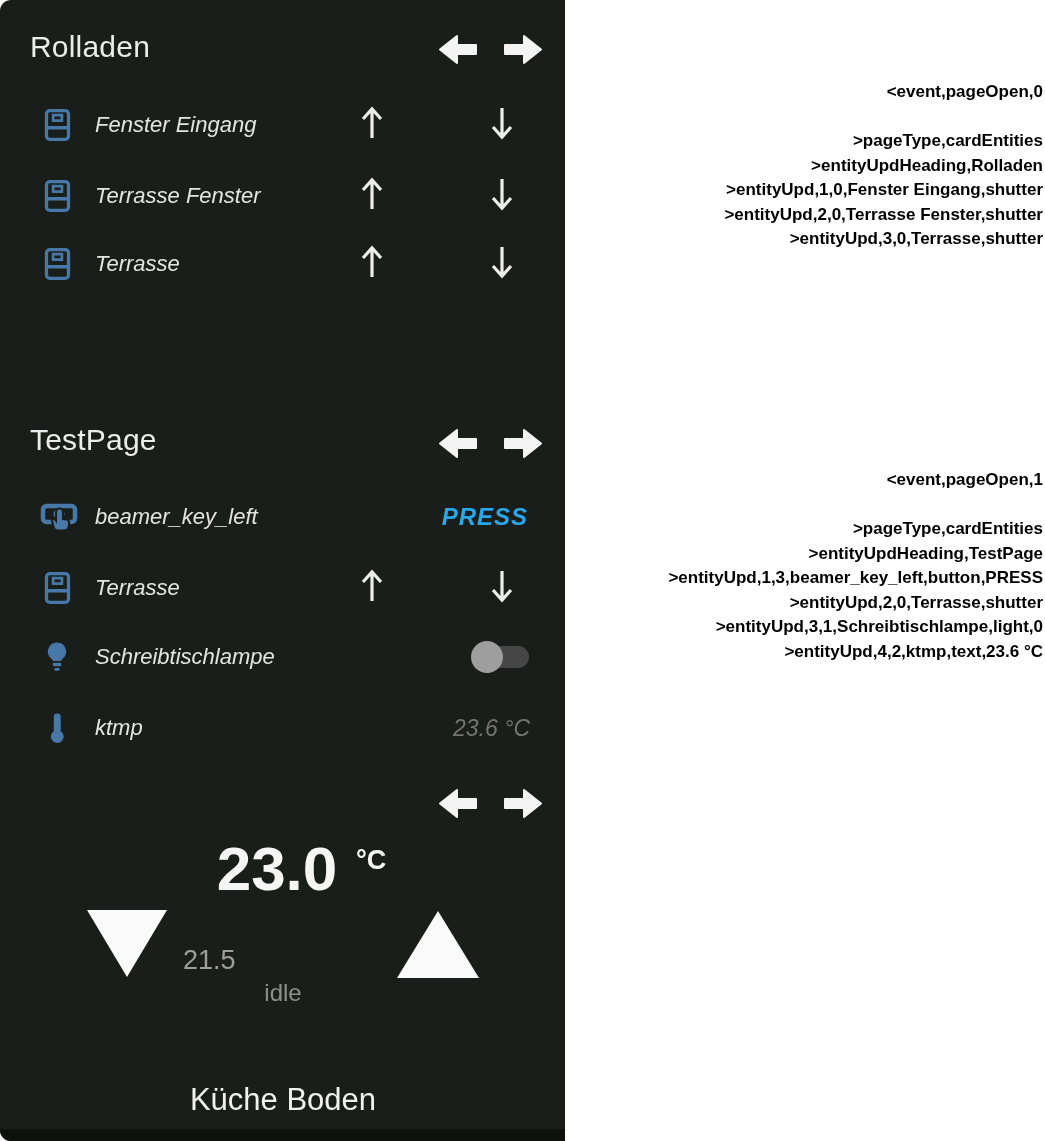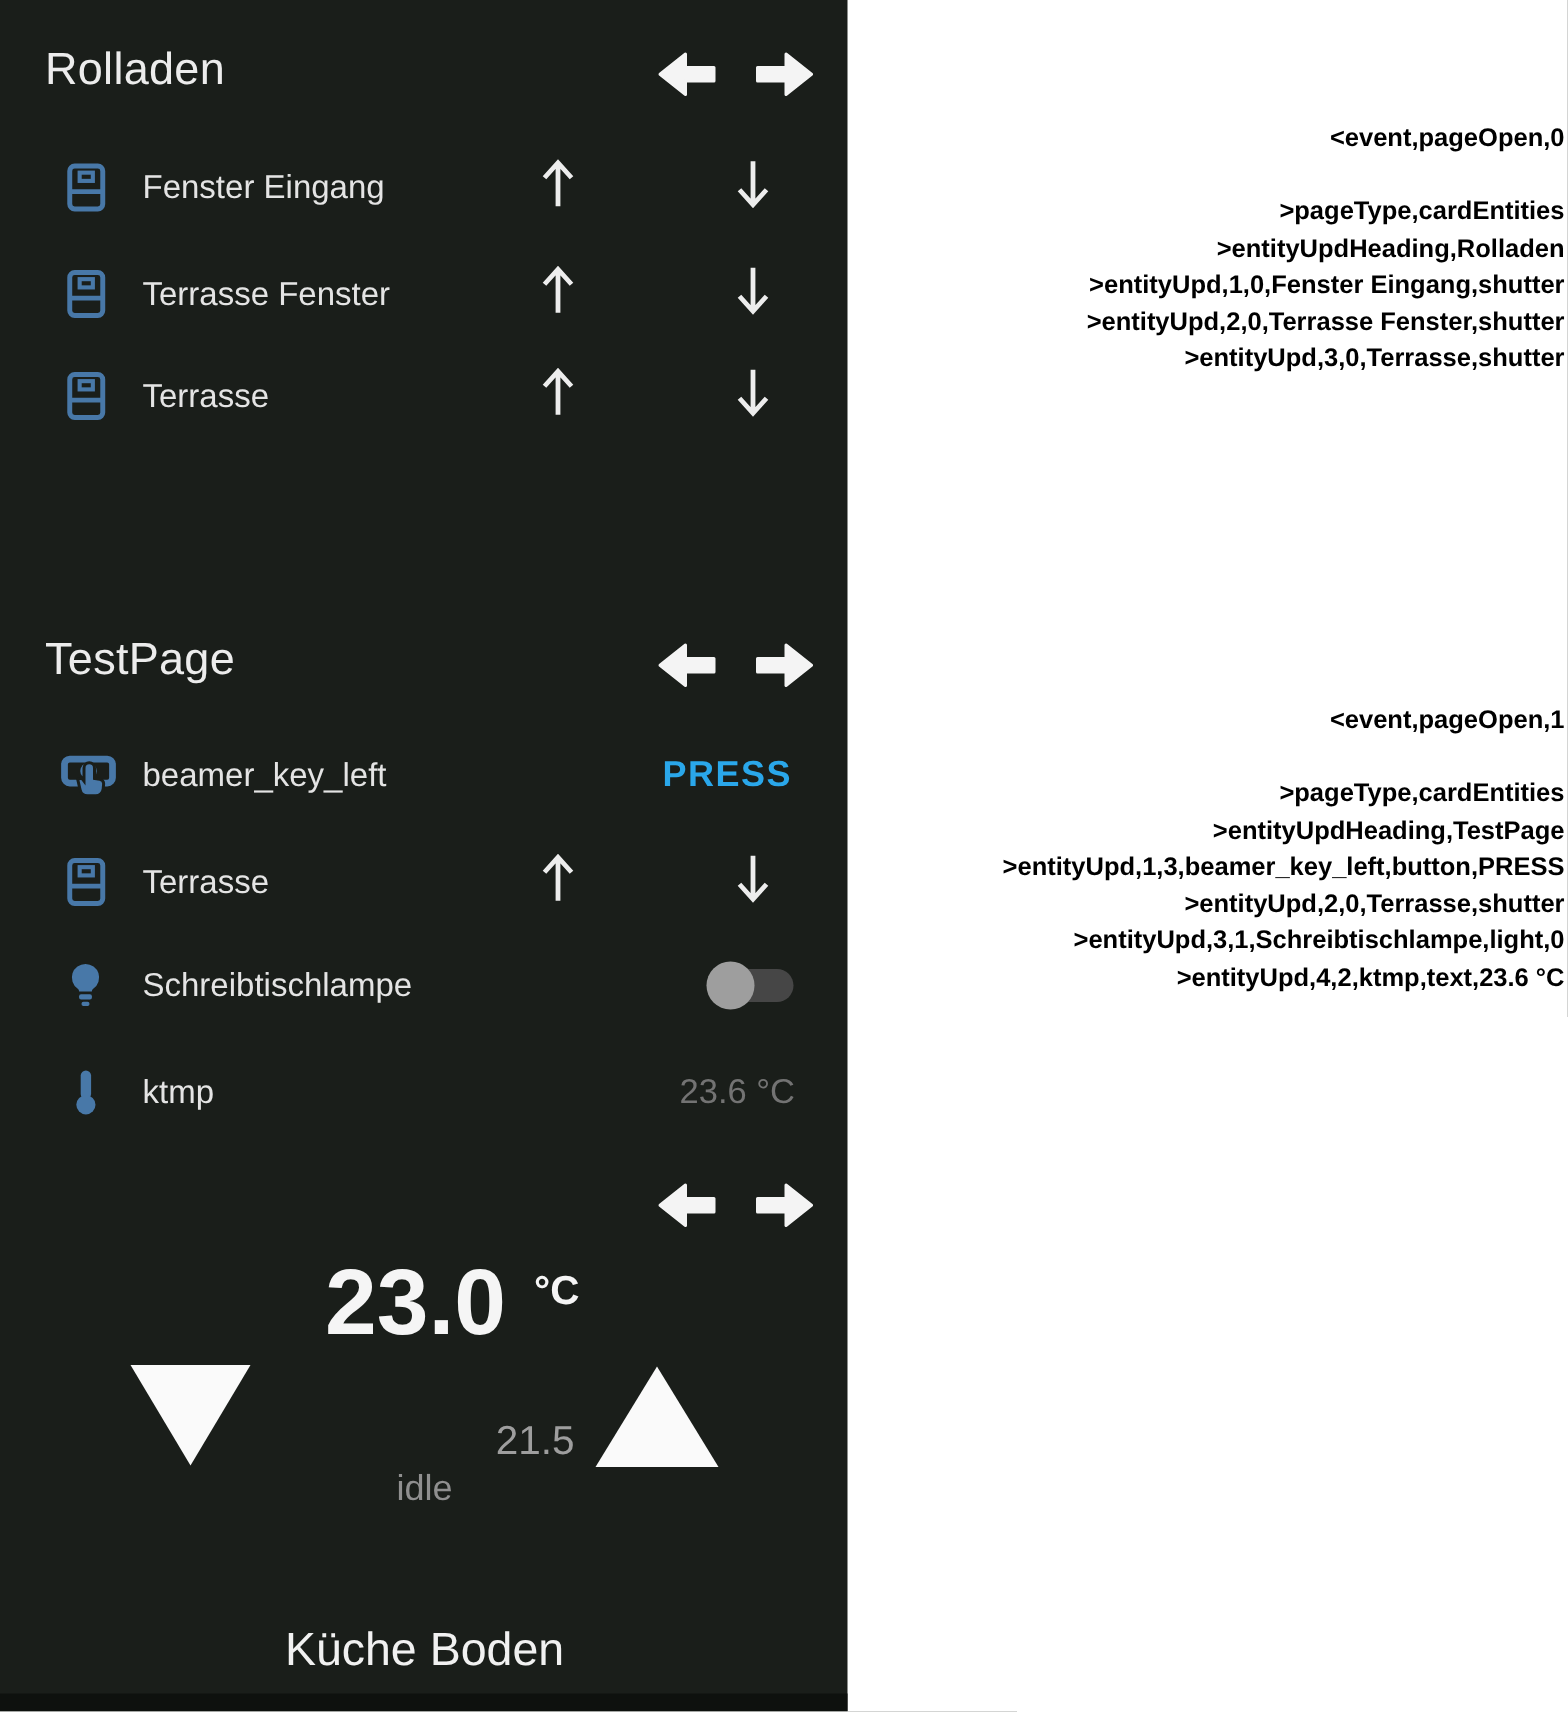--- a/index.html
+++ b/index.html
@@ -3,36 +3,36 @@
 <meta charset="utf-8">
 <style>
   :root{
     --panel-bg:#1a1e1a; --icon-blue:#4878a8; --press-blue:#2aa7ea;
     --text-light:#e9e9e9; --text-dim:#9e9e9e; --toggle-track:#464646;
     --toggle-knob:#9e9e9e; --annotation-text:#000000; --panel-edge:#0e110e;
   }
   *{margin:0;padding:0;box-sizing:border-box;}
   html,body{width:1045px;height:1141px;background:#ffffff;
     font-family:"Liberation Sans",sans-serif;}
-  .stage{position:relative;width:1045px;height:1141px;overflow:hidden;background:#fff;}
+  .stage{position:relative;width:1045px;height:1141px;overflow:hidden;background:#fff;border-radius:11px;}
 
   
   .panel{position:absolute;left:0;top:0;width:565px;height:1141px;
     background:var(--panel-bg,#1a1e1a);color:var(--text-light,#e9e9e9);}
   .panel-edge{position:absolute;left:0;bottom:0;width:565px;height:12px;
     background:var(--panel-edge,#0e110e);}
 
   .card-title{position:absolute;left:30px;font-size:30px;font-weight:400;
     color:#ececec;letter-spacing:.2px;}
 
   .nav{position:absolute;left:438px;display:flex;gap:25px;}
   .nav svg{display:block;}
   .nav .blk{fill:#f4f4f4;stroke:#f4f4f4;stroke-width:2;stroke-linejoin:round;}
 
-  .row{position:absolute;left:0;width:565px;height:56px;}
+  .row{position:absolute;left:0;width:565px;height:56px;font-style:italic;}
   .row-icon{position:absolute;left:44px;top:50%;transform:translateY(-50%);
     width:38px;display:flex;align-items:center;}
   .row-label{position:absolute;left:95px;top:50%;transform:translateY(-50%);
     font-size:22px;color:#e4e4e4;white-space:nowrap;}
 
   .ic-stroke{fill:none;stroke:var(--icon-blue,#4878a8);}
   .ic-fill{fill:var(--icon-blue,#4878a8);}
 
   .ctl{position:absolute;top:50%;transform:translateY(-50%);}
   .ctl svg .thin{fill:none;stroke:#ededed;stroke-width:3.2;stroke-linecap:butt;}
@@ -52,21 +52,21 @@
   
   .temp-current{position:absolute;left:147px;top:838px;width:260px;
     text-align:center;font-size:62px;font-weight:700;color:#f5f5f5;line-height:1;}
   .temp-unit{position:absolute;left:356px;top:845px;font-size:27px;
     font-weight:700;color:#f5f5f5;}
   .tri{position:absolute;width:0;height:0;}
   .tri-down{left:87px;top:910px;border-left:40px solid transparent;
     border-right:40px solid transparent;border-top:67px solid #fafafa;}
   .tri-up{left:397px;top:911px;border-left:41px solid transparent;
     border-right:41px solid transparent;border-bottom:67px solid #fafafa;}
-  .temp-set{position:absolute;left:183px;top:945px;width:200px;text-align:right;
+  .temp-set{position:absolute;left:183px;top:945px;width:200px;text-align:left;
     font-size:27px;color:var(--text-dim,#9e9e9e);}
   .thermo-state{position:absolute;left:183px;top:979px;width:200px;text-align:center;
     font-size:24px;color:#8f8f8f;}
   .thermo-name{position:absolute;left:103px;top:1082px;width:360px;text-align:center;
     font-size:31px;color:#f1f1f1;}
 
   
   .anno{position:absolute;left:613px;width:430px;color:var(--annotation-text,#000);
     font-size:17px;font-weight:700;line-height:24.5px;white-space:nowrap;text-align:right;}
   .anno .evt{margin-bottom:24.5px;}

